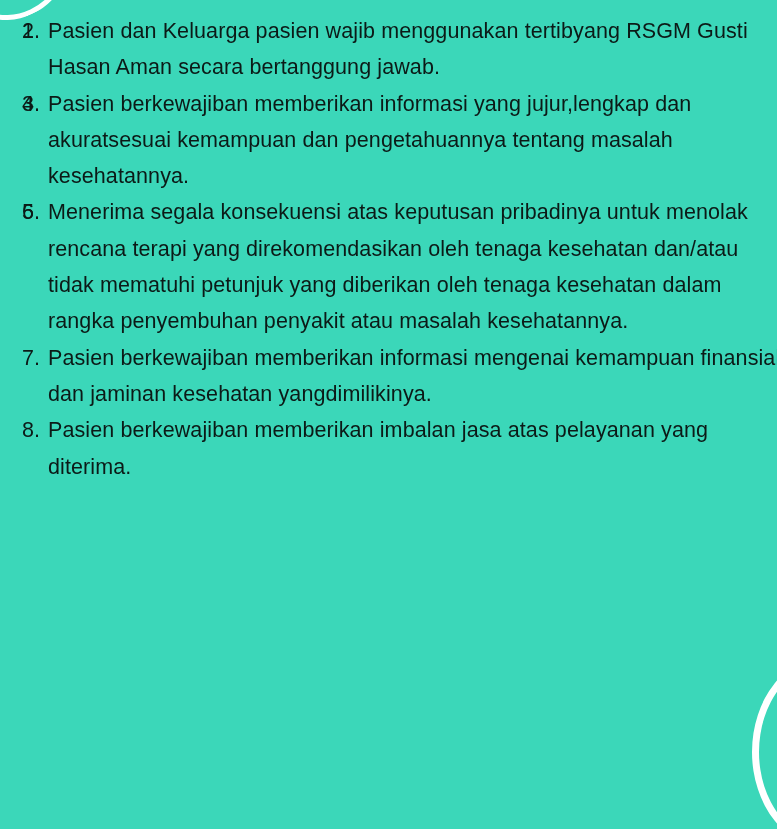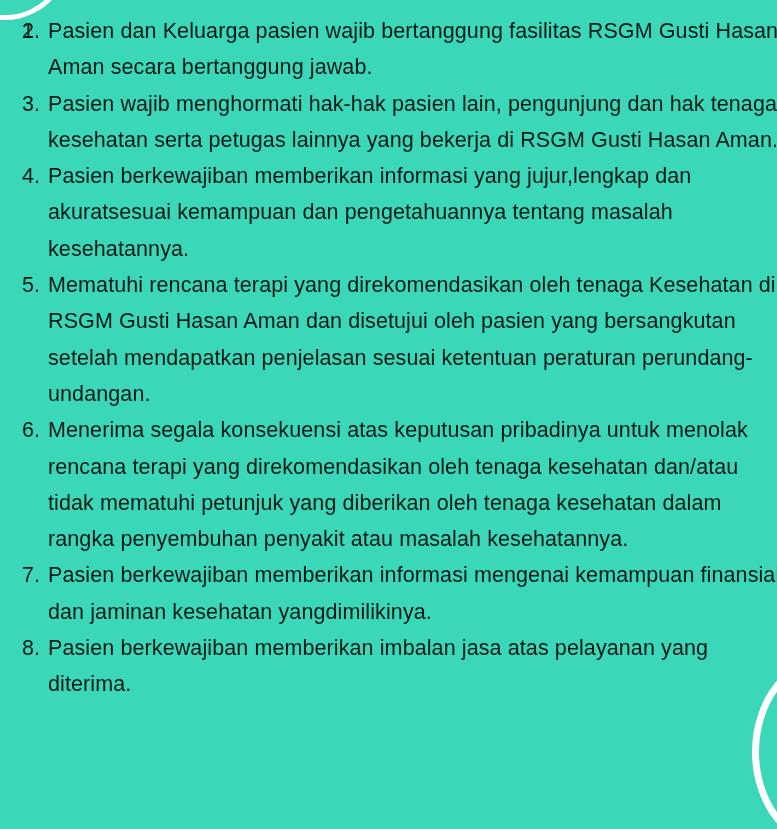--- a/index.html
+++ b/index.html
@@ -13,20 +13,20 @@
   li .num{position:absolute;left:0;top:0;}
 </style>
 </head>
 <body>
 
 <div class="arc-top"></div>
 <div class="arc-right"></div>
 
 <ol>
   <li><span class="num">1.</span></li>
-  <li><span class="num">2.</span><span>Pasien dan Keluarga pasien wajib bertanggung fasilitas RSGM Gusti Hasan Aman secara bertanggung jawab.</span></li>
-  <li><span class="num">3.</span><span>Pasien wajib menghormati hak-hak pasien lain, pengunjung dan hak tenaga kesehatan serta petugas lainnya yang bekerja di RSGM Gusti Hasan Aman.</span></li>
+  <li><span class="num">2.</span><span>Pasien dan Keluarga pasien wajib menggunakan tertibyang RSGM Gusti Hasan Aman secara bertanggung jawab.</span></li>
+  <li><span class="num">3.</span></li>
   <li><span class="num">4.</span><span>Pasien berkewajiban memberikan informasi yang jujur,lengkap dan akuratsesuai kemampuan dan pengetahuannya tentang masalah kesehatannya.</span></li>
-  <li><span class="num">5.</span><span>Mematuhi rencana terapi yang direkomendasikan oleh tenaga Kesehatan di RSGM Gusti Hasan Aman dan disetujui oleh pasien yang bersangkutan setelah mendapatkan penjelasan sesuai ketentuan peraturan perundang-undangan.</span></li>
+  <li><span class="num">5.</span></li>
   <li><span class="num">6.</span><span>Menerima segala konsekuensi atas keputusan pribadinya untuk menolak rencana terapi yang direkomendasikan oleh tenaga kesehatan dan/atau tidak mematuhi petunjuk yang diberikan oleh tenaga kesehatan dalam rangka penyembuhan penyakit atau masalah kesehatannya.</span></li>
   <li><span class="num">7.</span><span>Pasien berkewajiban memberikan informasi mengenai kemampuan finansial dan jaminan kesehatan yangdimilikinya.</span></li>
   <li><span class="num">8.</span><span>Pasien berkewajiban memberikan imbalan jasa atas pelayanan yang diterima.</span></li>
 </ol>
 
 </body></html>

